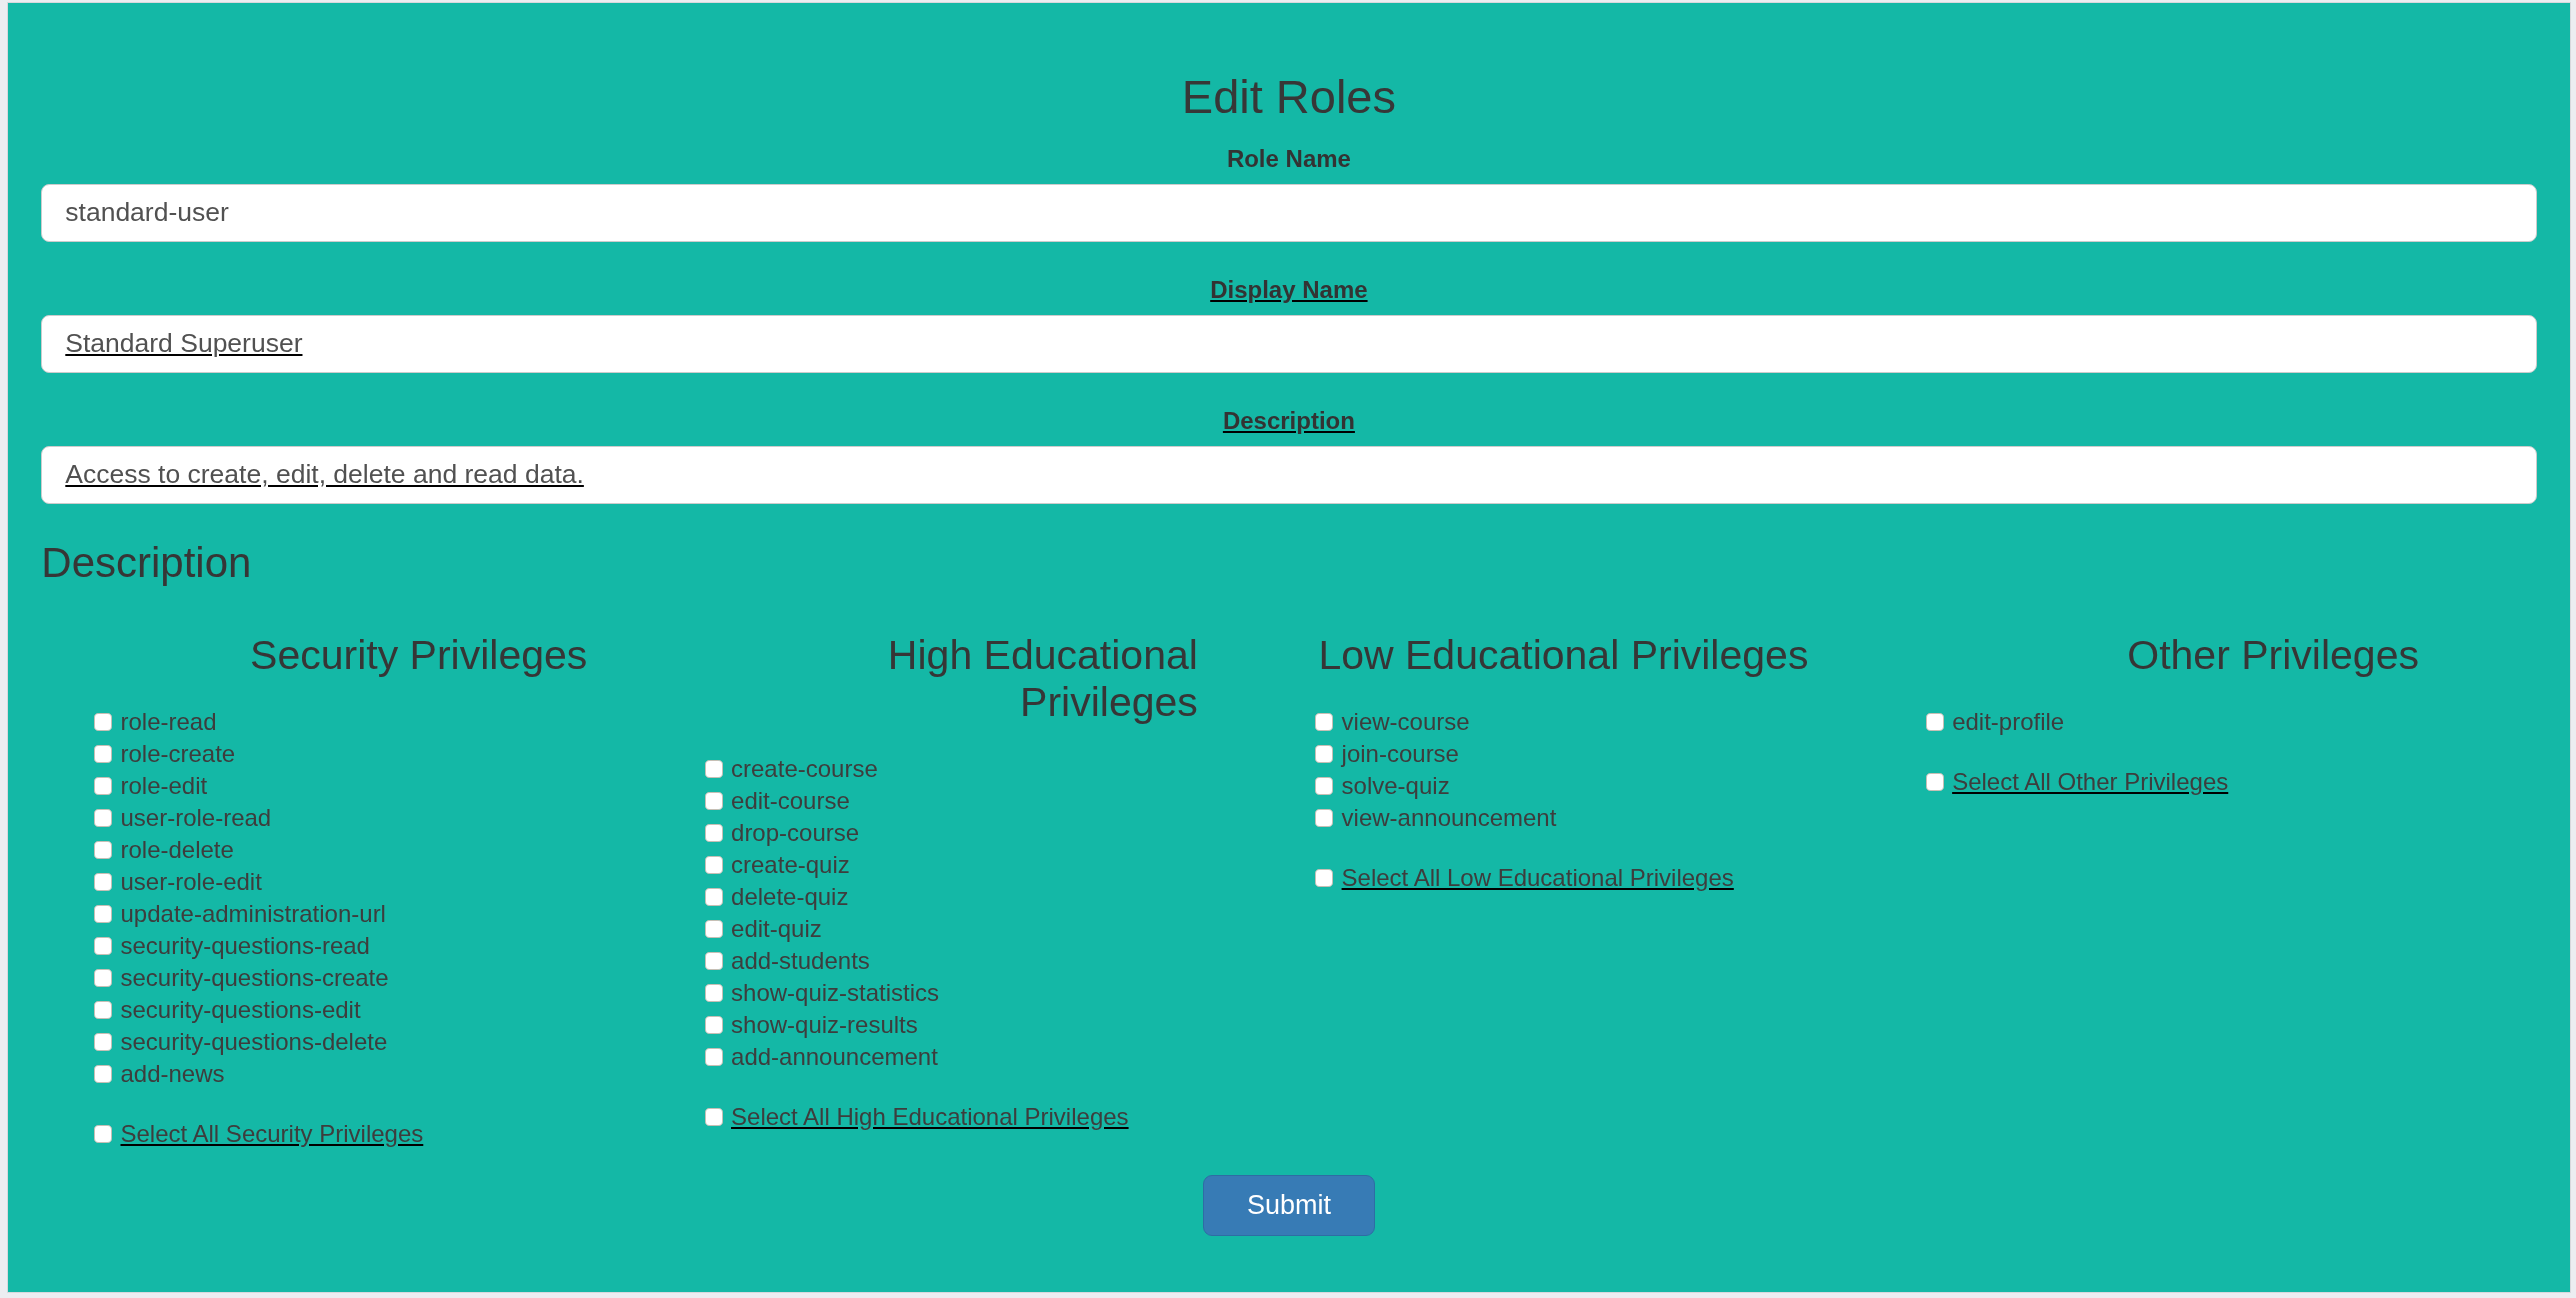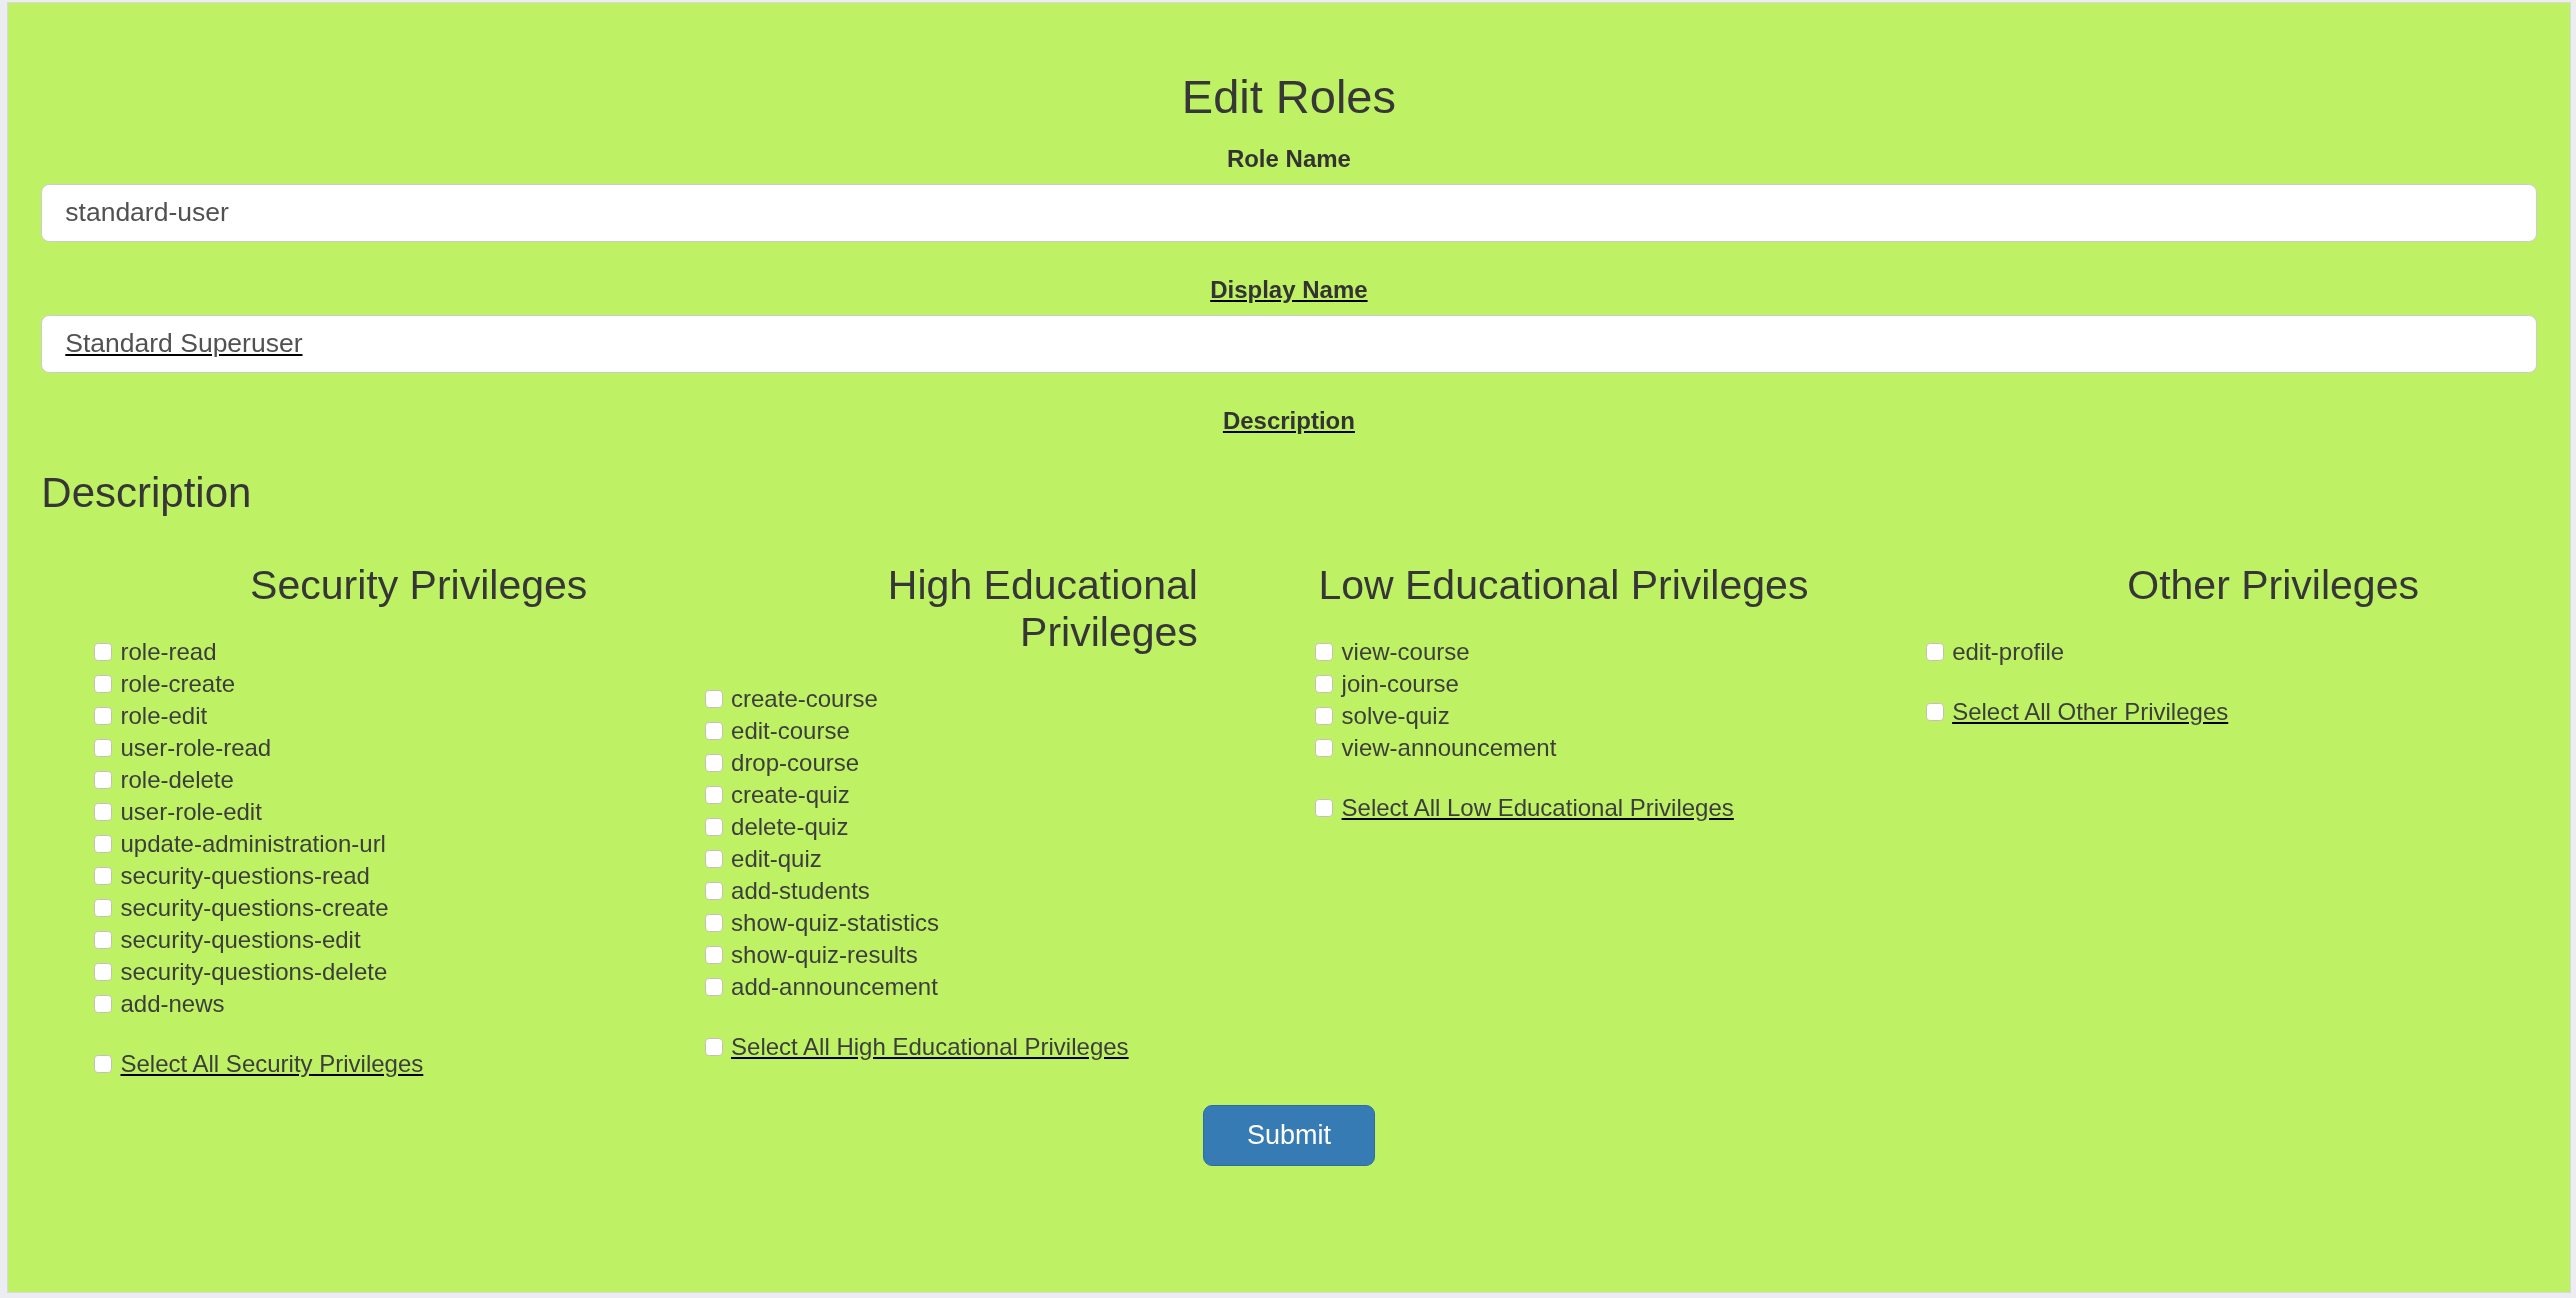--- a/index.html
+++ b/index.html
@@ -5,21 +5,21 @@
   * { box-sizing: border-box; margin: 0; padding: 0; }
   html, body {
     width: 2576px; height: 1298px;
     overflow: hidden;
     background: #ecedf1;
     font-family: "Liberation Sans", "DejaVu Sans", sans-serif;
   }
   .card {
     position: absolute;
     left: 7.3px; top: 1.8px; right: 5.5px; bottom: 5.5px;
-    background: #bef264;
+    background: #14b8a6;
     border: 0.9px solid #d8d8dd;
     padding: 66px 33px 0 33px;
   }
   .page-title {
     text-align: center;
     font-size: 47px;
     font-weight: 400;
     color: #373737;
     line-height: 55px;
   }
@@ -122,20 +122,21 @@
     <input type="text" value="standard-user" style="">
   </div>
 
   <div class="form-group">
     <label>Display Name</label>
     <input type="text" value="Standard Superuser" style="">
   </div>
 
   <div class="form-group">
     <label>Description</label>
+    <input type="text" value="Access to create, edit, delete and read data." style="">
   </div>
 
   <h2 class="permissions-title">Description</h2>
 
   <div class="perm-grid" id="perm-grid">
       <div class="perm-col">
         <h2>Security Privileges</h2>
         <label class="perm-row">
           <input type="checkbox" style="">
           <span>role-read</span>

